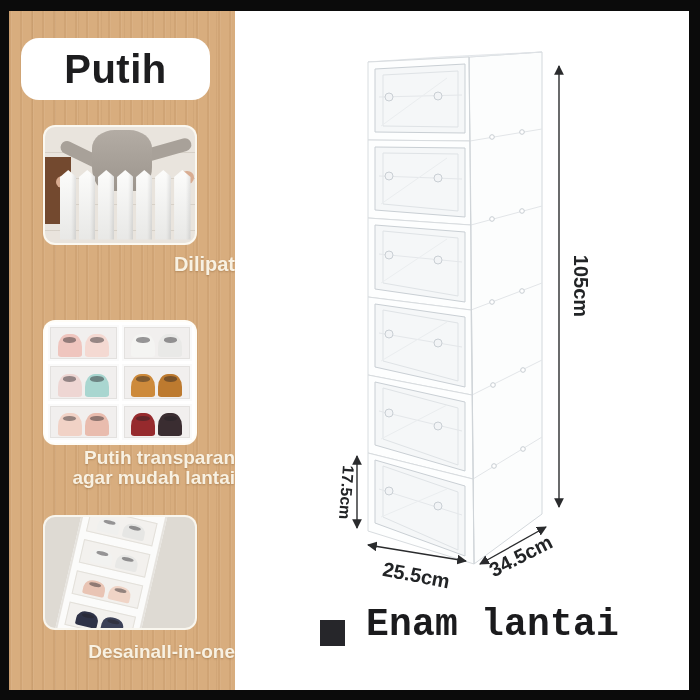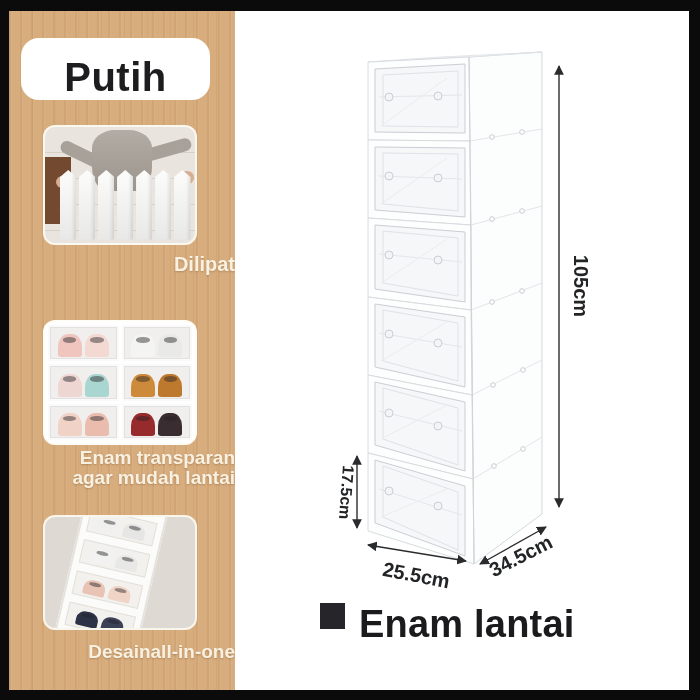--- a/index.html
+++ b/index.html
@@ -14,21 +14,21 @@
   .wood-panel{
     position:absolute;left:9px;top:11px;width:226px;height:679px;
     background-color:#d8ad7e;
     background-image:
       repeating-linear-gradient(90deg, rgba(150,100,52,0.12) 0 2px, rgba(255,255,255,0.05) 2px 3px, rgba(0,0,0,0) 3px 11px),
       repeating-linear-gradient(90deg, rgba(120,80,40,0.07) 0 1px, rgba(0,0,0,0) 1px 23px);
   }
   .variant-pill{
     position:absolute;left:12px;top:27px;width:189px;height:62px;
     background:#ffffff;border-radius:18px;
-    display:flex;align-items:flex-end;justify-content:center;
+    display:flex;align-items:center;justify-content:center;
   }
   .variant-pill span{
     font-size:40px;font-weight:800;color:#1d1d1f;letter-spacing:.5px;
   }
   .feature-card{
     position:absolute;left:34px;width:154px;
     border-radius:12px;border:2px solid rgba(255,252,245,.8);
     overflow:hidden;box-sizing:border-box;background:#e9e4dd;
   }
   .card-1{top:114px;height:120px;}
@@ -88,21 +88,21 @@
   .d1 .s-a{background:#f0f0ee;} .d1 .s-b{background:#e6e6e4;}
   .d2 .s-a{background:#f2f2f0;} .d2 .s-b{background:#e8e8e6;}
   .d3 .s-a{background:#e9c4b4;} .d3 .s-b{background:#f0d4c6;}
   .d4 .s-a{background:#2e3247;} .d4 .s-b{background:#3c4158;}
 
   
   .white-panel{position:absolute;left:235px;top:11px;width:454px;height:679px;background:#ffffff;}
   .cabinet-svg{position:absolute;left:65px;top:19px;}
   .dim-text{font-size:20px;font-weight:600;fill:#222426;}
   .dim-text-small{font-size:16px;font-weight:600;fill:#222426;}
-  .footer-row{position:absolute;left:85px;top:592px;display:flex;align-items:flex-start;gap:14px;}
+  .footer-row{position:absolute;left:85px;top:592px;display:flex;align-items:flex-end;gap:21px;font-family:Liberation Mono, monospace;}
   .footer-square{width:25px;height:26px;background:#26262a;}
   .footer-label{font-size:38px;font-weight:800;color:#1b1b1d;letter-spacing:.2px;}
 </style>
 </head>
 <body>
 
 <div class="stage">
 
   <div class="wood-panel">
 
@@ -152,21 +152,21 @@
             <span class="shoe s-a"></span>
             <span class="shoe s-b"></span>
           </div>
         <div class="p2-cell c6">
             <span class="shoe s-a"></span>
             <span class="shoe s-b"></span>
           </div>
       </div>
     </div>
     <div class="caption caption-2">
-      <div>Enam transparan</div>
+      <div>Putih transparan</div>
       <div>agar mudah lantai</div>
     </div>
 
     <div class="feature-card card-3">
       <div class="p3-strip">
         <div class="p3-cell d1">
             <span class="shoe s-a"></span>
             <span class="shoe s-b"></span>
           </div>
         <div class="p3-cell d2">

